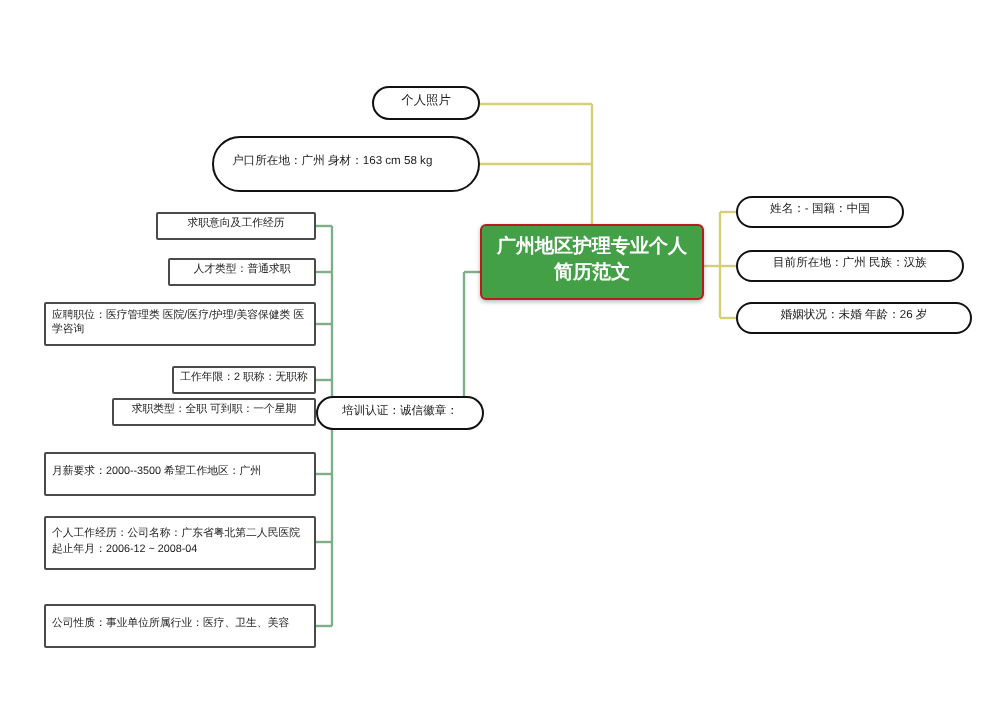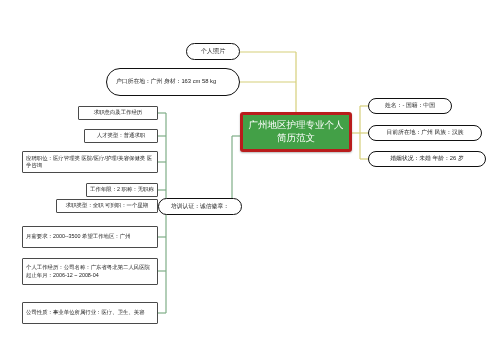--- a/index.html
+++ b/index.html
@@ -30,25 +30,25 @@
     align-items: center;
     justify-content: center;
     text-align: center;
     background: #ffffff;
     color: #1a1a1a;
     line-height: 1.35;
   }
   
   .node.root {
     background: #43a047;
-    border: 3px solid #b91c1c;
+    border: 1px solid #b91c1c;
     border-radius: 3px;
     color: #ffffff;
     font-size: 9.5px;
-    font-weight: normal;
+    font-weight: bold;
     padding: 17px 5px;
     box-shadow: 0 1px 2px rgba(0,0,0,0.28);
   }
   
   .node.pill {
     border: 1.4px solid #111111;
     border-radius: 40px;
     font-size: 6.2px;
     padding: 2px 7px;
   }

